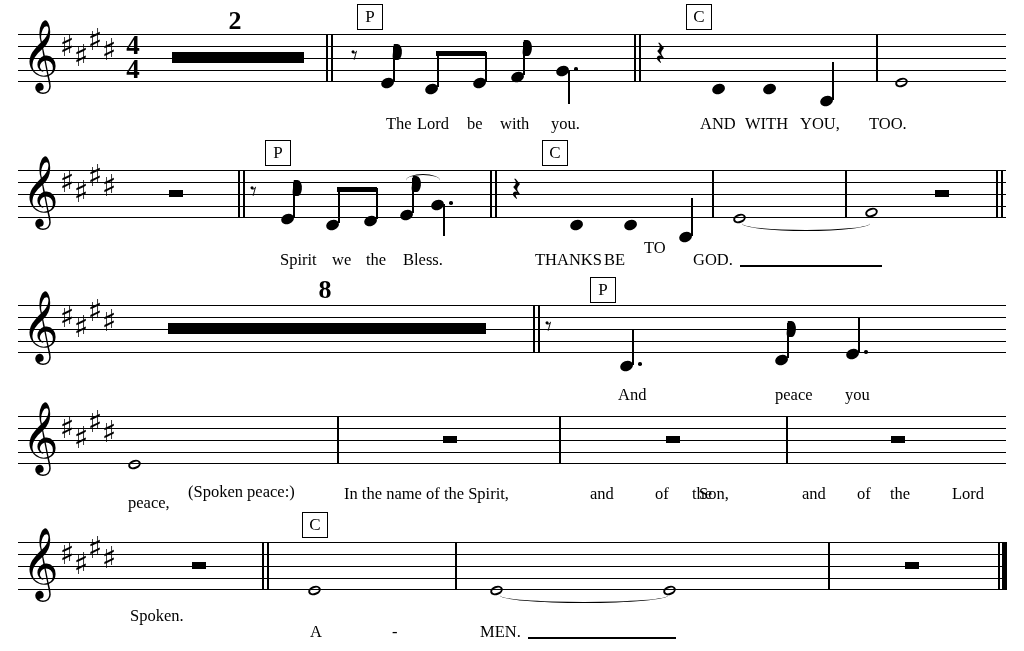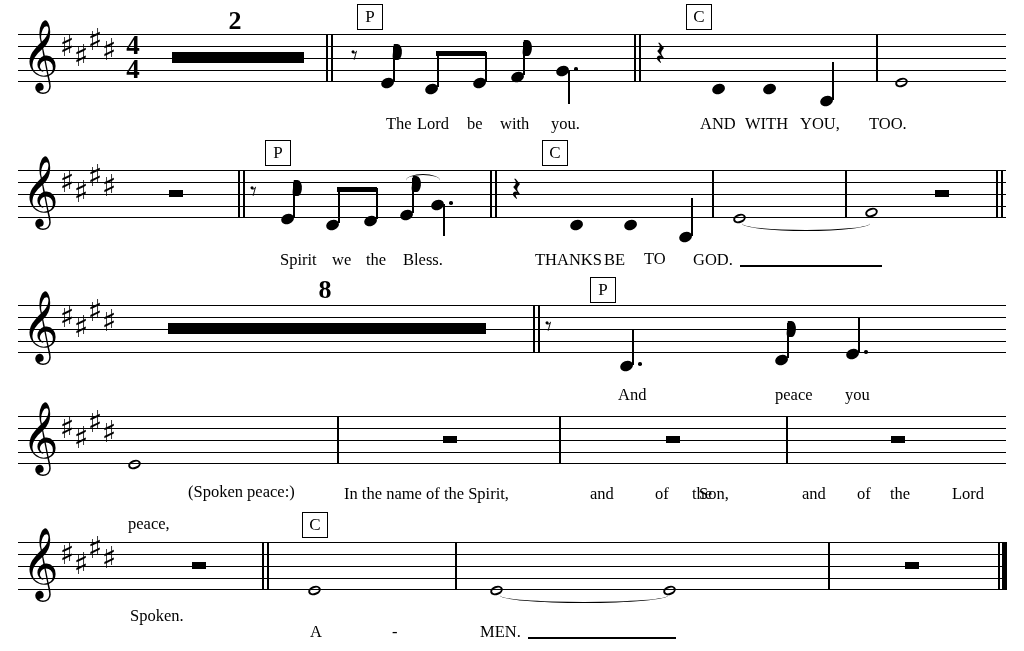--- a/index.html
+++ b/index.html
@@ -346,21 +346,21 @@
         <i></i>
         <i></i>
       </div>
 
     <div class="lyric" style="left:280px; top:80px">Spirit</div>
     <div class="lyric" style="left:332px; top:80px">we</div>
     <div class="lyric" style="left:366px; top:80px">the</div>
     <div class="lyric" style="left:403px; top:80px">Bless.</div>
     <div class="lyric" style="left:535px; top:80px">THANKS</div>
     <div class="lyric" style="left:604px; top:80px">BE</div>
-    <div class="lyric" style="left:644px; top:79px">TO</div>
+    <div class="lyric" style="left:644px; top:68px">TO</div>
     <div class="lyric" style="left:693px; top:80px">GOD.</div>
     <div class="underline" style="left:740px; top:95px; width:142px"></div>
   </div>
 
   <div class="system" style="top:305px">
     <div class="staff"></div>
 
     <div class="clef" style="left:22px; top:-10px">𝄞</div>
     <div class="sharp" style="left:60px; top:-3px">♯</div>
     <div class="sharp" style="left:74px; top:7px">♯</div>
@@ -407,21 +407,21 @@
 
     <div class="note open" style="left:128px; top:44px"></div>
 
     <div class="barline" style="left:337px"></div>
     <div class="restblock" style="left:443px; top:20px"></div>
     <div class="barline" style="left:559px"></div>
     <div class="restblock" style="left:666px; top:20px"></div>
     <div class="barline" style="left:786px"></div>
     <div class="restblock" style="left:891px; top:20px"></div>
 
-    <div class="lyric" style="left:128px; top:98px">peace,</div>
+    <div class="lyric" style="left:128px; top:77px">peace,</div>
     <div class="lyric" style="left:188px; top:66px">(Spoken peace:)</div>
     <div class="lyric" style="left:344px; top:68px">In the name of the Spirit,</div>
     <div class="lyric" style="left:590px; top:68px">and</div>
     <div class="lyric" style="left:655px; top:68px">of</div>
     <div class="lyric" style="left:692px; top:68px">the</div>
     <div class="lyric" style="left:699px; top:68px">Son,</div>
     <div class="lyric" style="left:802px; top:68px">and</div>
     <div class="lyric" style="left:857px; top:68px">of</div>
     <div class="lyric" style="left:890px; top:68px">the</div>
     <div class="lyric" style="left:952px; top:68px">Lord</div>

